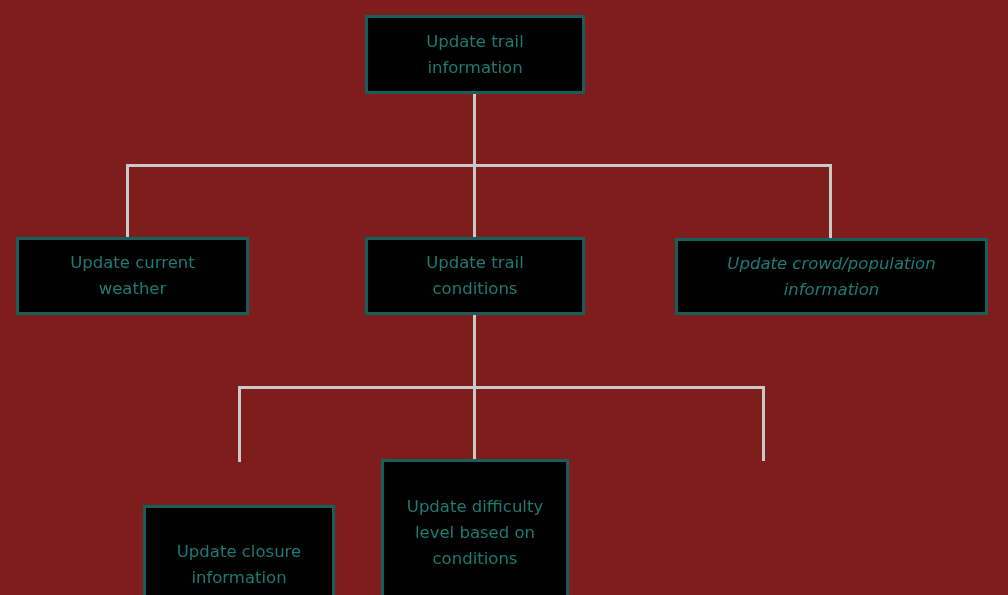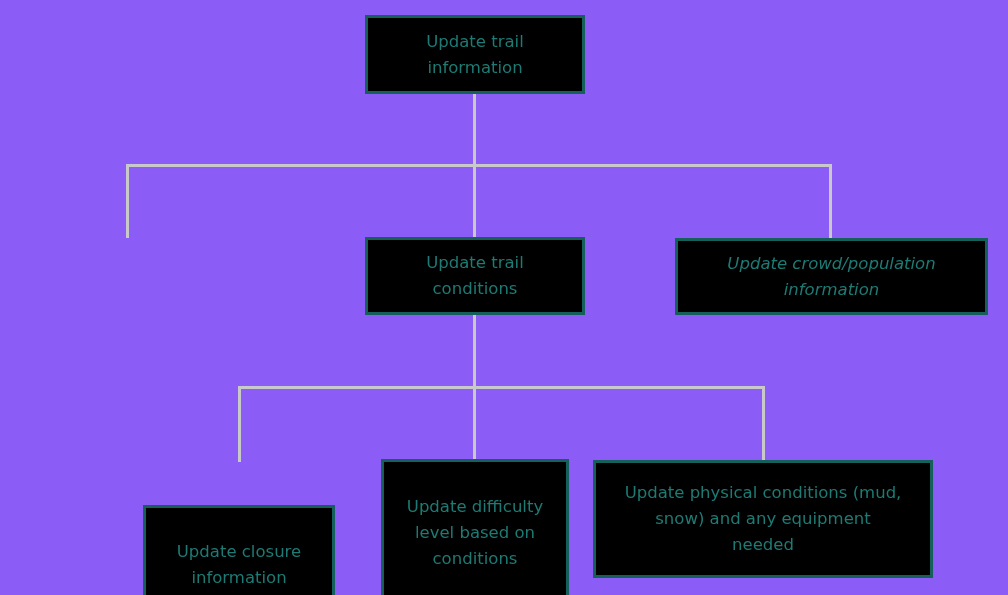--- a/index.html
+++ b/index.html
@@ -4,21 +4,21 @@
 <style>
   html, body {
     margin: 0;
     padding: 0;
     background: #000000;
   }
   #stage {
     position: relative;
     width: 1008px;
     height: 595px;
-    background: #8b5cf6;
+    background: #7f1d1d;
     overflow: hidden;
     font-family: "DejaVu Sans", "Liberation Sans", sans-serif;
   }
   .connector {
     position: absolute;
     background: #c9c9c9;
   }
   .node {
     position: absolute;
     box-sizing: border-box;
@@ -63,31 +63,30 @@
   <div class="connector" id="conn-v-weather"></div>
   <div class="connector" id="conn-v-crowd"></div>
   <div class="connector" id="conn-v-mid"></div>
   <div class="connector" id="conn-h-level3"></div>
   <div class="connector" id="conn-v-closure"></div>
   <div class="connector" id="conn-v-physical"></div>
 
   <div class="node" id="node-root">Update trail
 information</div>
 
+  <div class="node" id="node-weather">Update current
+weather</div>
 
   <div class="node" id="node-conditions">Update trail
 conditions</div>
 
   <div class="node" id="node-crowd">Update crowd/population
 information</div>
 
   <div class="node" id="node-closure">Update closure
 information</div>
 
   <div class="node" id="node-difficulty">Update difficulty
 level based on
 conditions</div>
 
-  <div class="node" id="node-physical">Update physical conditions (mud,
-snow) and any equipment
-needed</div>
 
 </div>
 
 </body></html>

